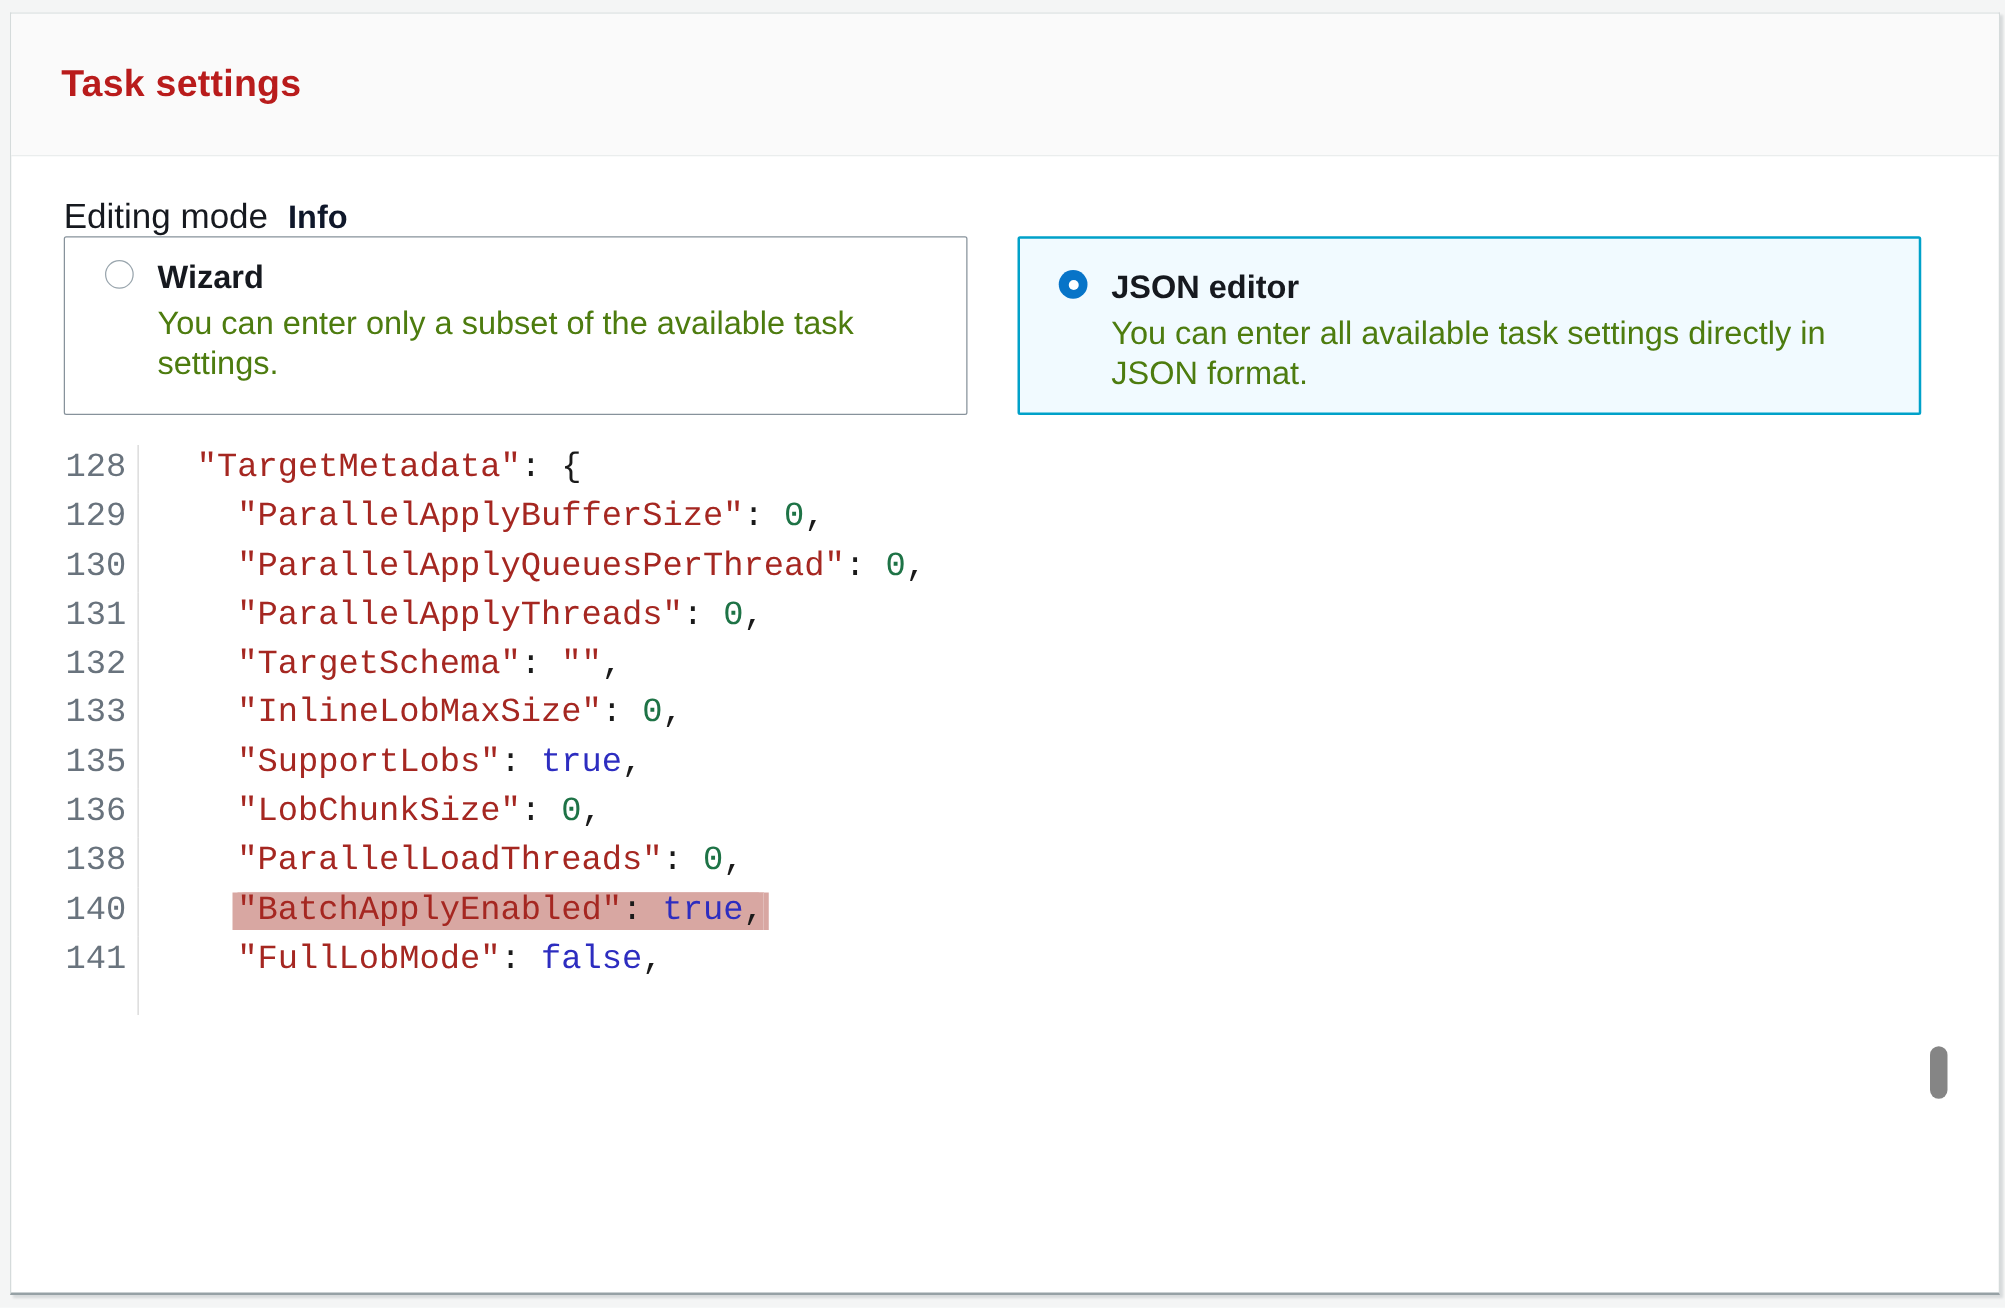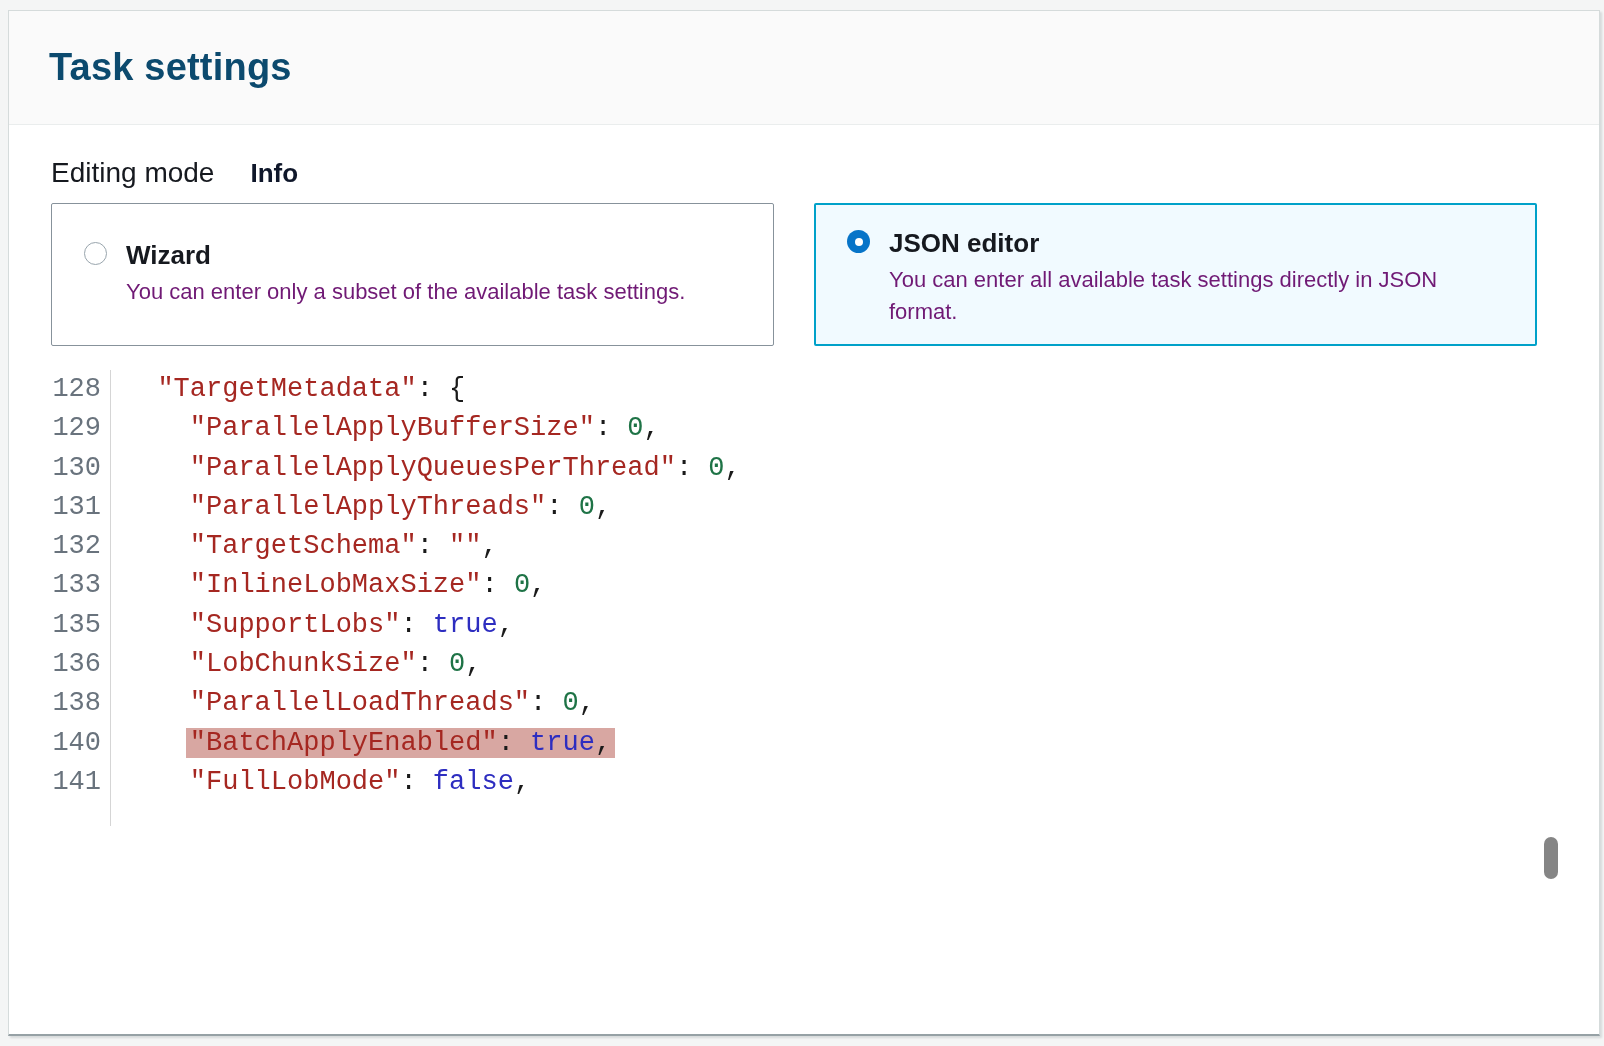--- a/index.html
+++ b/index.html
@@ -5,43 +5,43 @@
   * { margin:0; padding:0; box-sizing:border-box; }
   html,body { width:1604px; height:1046px; overflow:hidden;
     background:#f4f5f5; font-family:"Liberation Sans", sans-serif; }
 
   .panel { position:absolute; left:8px; top:10px; width:1592px; height:1026px;
     background:#ffffff; border:1px solid #d5dbdb; border-bottom:2px solid #96a1a5;
     box-shadow:2px 2px 2px rgba(0,28,36,.12); }
 
   .panel-header { height:114px; background:#fafafa; border-bottom:1px solid #eaeded;
     display:flex; align-items:center; padding:0 40px; }
-  .panel-title { font-size:38px; font-weight:700; color:#0c4a6e; letter-spacing:.2px; }
+  .panel-title { font-size:30px; font-weight:700; color:#b91c1c; letter-spacing:.2px; }
 
   .panel-body { padding:32px 42px 0 42px; }
 
-  .mode-label-row { display:flex; align-items:baseline; gap:36px; margin-bottom:14px; }
+  .mode-label-row { display:flex; align-items:baseline; gap:16px; margin-bottom:0; }
   .mode-label { font-size:28px; color:#16191f; }
   .info-link { font-size:26px; font-weight:700; color:#0f172a; cursor:pointer; }
 
   .cards { display:flex; gap:40px; }
   .card { width:723px; height:143px; background:#ffffff;
-    border:1px solid #87929b; border-radius:2px; padding:36px 24px 0 32px;
+    border:1px solid #87929b; border-radius:2px; padding:16px 24px 0 32px;
     display:flex; cursor:pointer; }
   .card.selected { border:2px solid #00a1c9; background:#f1faff; padding:23px 23px 16px 31px; }
 
   .radio-col { width:42px; flex:none; padding-top:2px; }
   .radio { width:23px; height:23px; border-radius:50%; background:#fff;
     border:1px solid #99a5ad; }
   .radio.checked { border:none; background:#0774c8; position:relative; }
   .radio.checked::after { content:''; position:absolute; left:7.5px; top:7.5px;
     width:8px; height:8px; border-radius:50%; background:#ffffff; }
 
   .card-label { font-size:26px; font-weight:700; color:#16191f; line-height:30px; }
-  .card-desc  { font-size:22px; color:#701a75; line-height:32px; margin-top:6px; max-width:606px; }
+  .card-desc  { font-size:26px; color:#4d7c0f; line-height:32px; margin-top:6px; max-width:606px; }
 
   .editor { position:relative; margin-top:24px;
     font-family:"Liberation Mono", monospace; font-size:27px; }
   .code-line { display:flex; line-height:39.3px; height:39.3px; white-space:pre; }
   .code-line.tail { height:24px; }
   .gutter { width:60px; flex:none; text-align:right; padding-right:9px;
     color:#69737d; border-right:1px solid #d5d5d5; }
   .code-text { padding-left:14px; color:#1a1a1a; }
   .tok-key  { color:#a52721; }
   .tok-str  { color:#a52721; }

